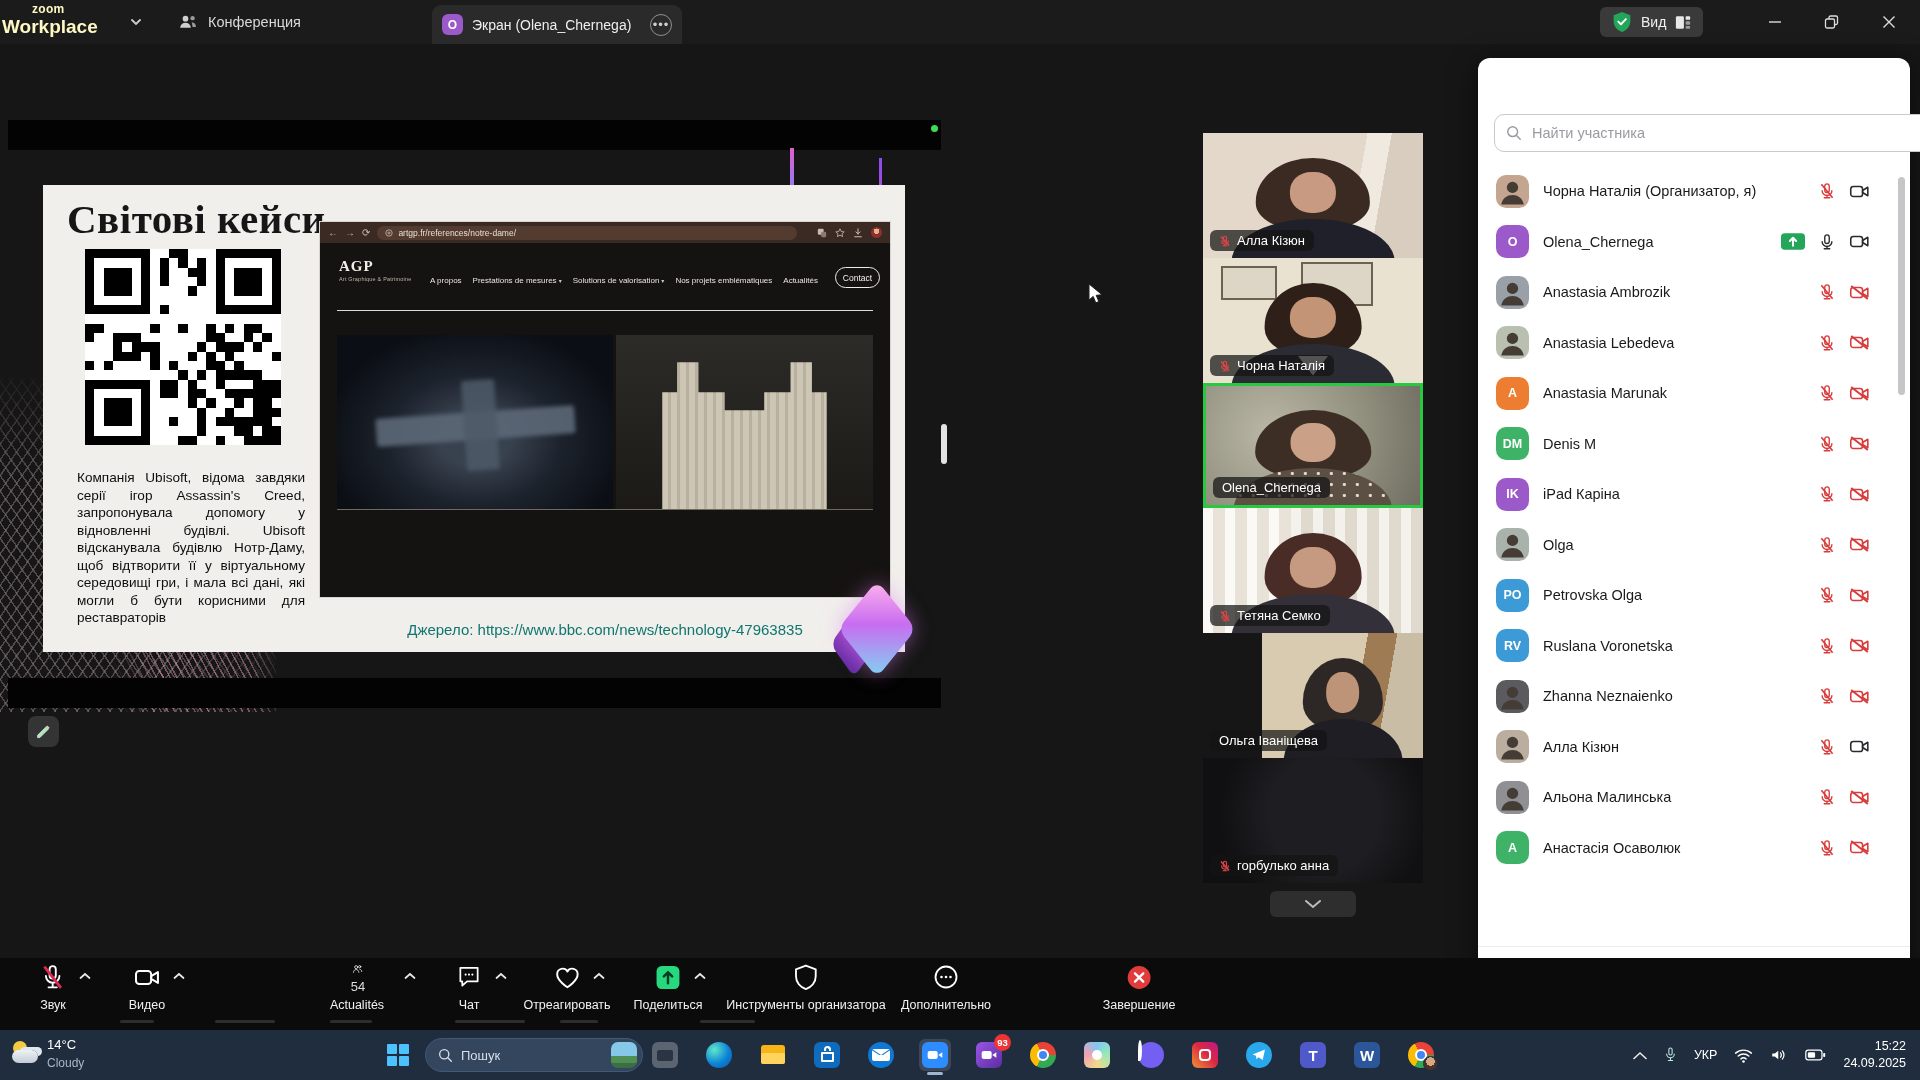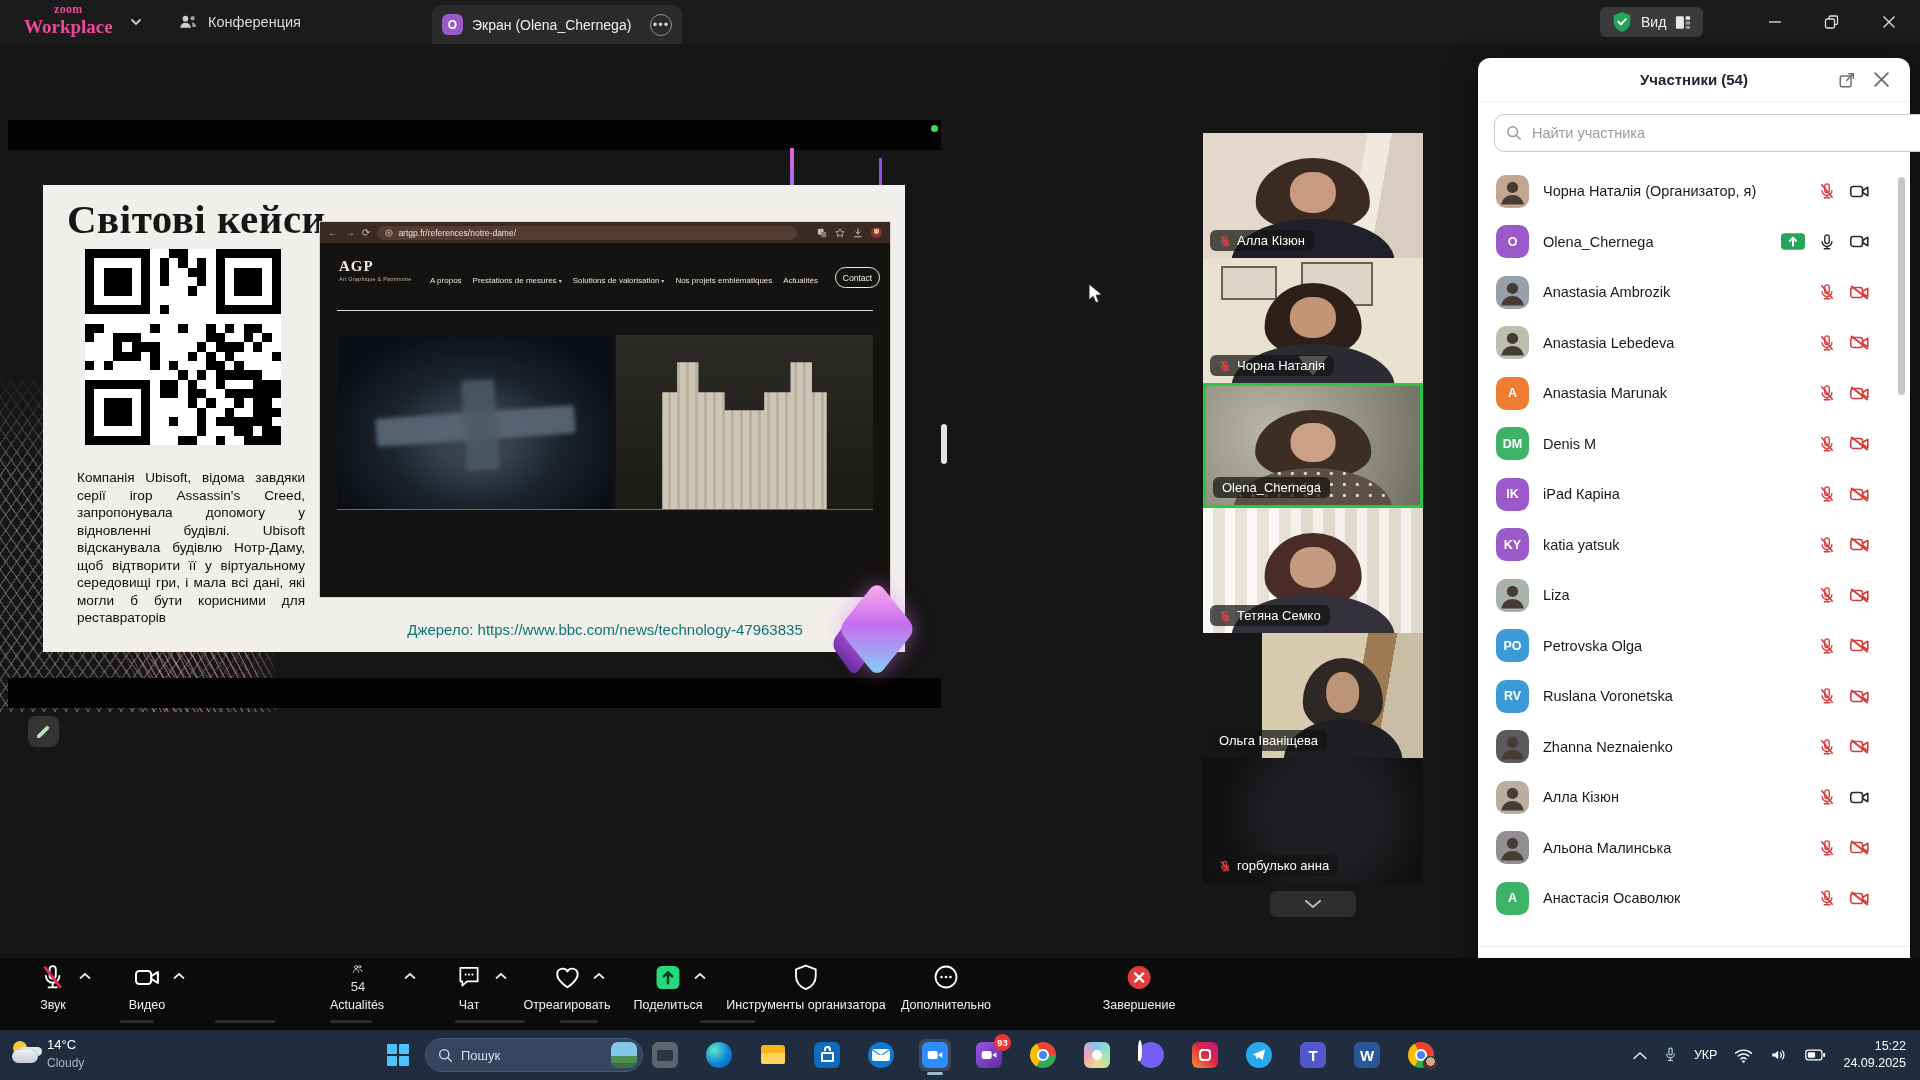--- a/index.html
+++ b/index.html
@@ -1,21 +1,21 @@
 <!DOCTYPE html>
 <html><head>
 <meta charset="utf-8">
 <style>
   html,body{margin:0;padding:0;background:#000;}
   *{box-sizing:border-box;}
   .stage{position:relative;width:1920px;height:1080px;overflow:hidden;
          font-family:"Liberation Sans",sans-serif;background:#161616;}
   
   .titlebar{position:absolute;left:0;top:0;width:1920px;height:44px;background:#1b1b1b;}
-  .brand{position:absolute;left:24px;top:3px;color:#ec4899;line-height:1;font-family:Liberation Serif, serif;}
+  .brand{position:absolute;left:2px;top:3px;color:#fef9c3;line-height:1;}
   .brand .bt{display:block;font-size:12px;font-weight:700;margin-left:30px;letter-spacing:.3px;}
   .brand .bb{display:block;font-size:19px;font-weight:700;margin-top:2px;}
   .tb-chev{position:absolute;left:128px;top:15px;width:16px;height:14px;}
   .tab-home{position:absolute;left:178px;top:0;height:44px;display:flex;align-items:center;gap:10px;color:#d9d9d9;font-size:14.5px;}
   .tab-screen{position:absolute;left:432px;top:5px;width:250px;height:39px;background:#2a2a2a;
       border-radius:9px 9px 0 0;display:flex;align-items:center;padding:0 10px;gap:9px;color:#eee;font-size:14px;}
   .tab-o{width:21px;height:21px;border-radius:6px;background:#9b59c9;color:#fff;font-size:12px;font-weight:700;
       display:flex;align-items:center;justify-content:center;}
   .tab-more{margin-left:auto;width:22px;height:22px;border:1.5px solid #8f8f8f;border-radius:50%;
       color:#cfcfcf;display:flex;align-items:center;justify-content:center;font-size:13px;letter-spacing:1px;line-height:0;}
@@ -521,34 +521,20 @@
       </svg>
   </div>
 
   <div class="cursor">
     <svg width="17" height="22" viewBox="0 0 17 22">
         <path d="M1 1l0 16 4.2-3.6 2.6 6.4 3-1.3-2.6-6.2 5.8-.6z" fill="#fff" stroke="#222" stroke-width="1"></path>
       </svg>
   </div>
 
   <div class="panel">
-    <div class="p-head">
-      <span class="p-title">Участники (54)</span>
-      <span class="p-head-ic" style="right:54px">
-        <svg width="18" height="18" viewBox="0 0 20 20">
-            <rect x="2.5" y="5.5" width="12" height="12" rx="2" fill="none" stroke="#6b6b72" stroke-width="1.6"></rect>
-            <path d="M12 3h5v5M17 3l-7.5 7.5" fill="none" stroke="#6b6b72" stroke-width="1.6" stroke-linecap="round"></path>
-          </svg>
-      </span>
-      <span class="p-head-ic" style="right:20px">
-        <svg width="17" height="17" viewBox="0 0 16 16">
-            <path d="M2 2l12 12M14 2L2 14" stroke="#6b6b72" stroke-width="1.7" stroke-linecap="round"></path>
-          </svg>
-      </span>
-    </div>
     <div class="p-search">
       <span>
         <svg width="16" height="16" viewBox="0 0 18 18">
             <circle cx="7.5" cy="7.5" r="5.5" fill="none" stroke="#9a9aa2" stroke-width="1.6"></circle>
             <line x1="11.8" y1="11.8" x2="16" y2="16" stroke="#9a9aa2" stroke-width="1.6" stroke-linecap="round"></line>
           </svg>
       </span>
       <input placeholder="Найти участника" style="">
     </div>
     <div class="p-list" id="pList">
@@ -719,50 +705,27 @@
             <span>
               <svg width="21" height="21" viewBox="0 0 24 24">
                 <rect x="2" y="6.2" width="13.5" height="11.6" rx="3" fill="none" stroke="#d83b3b" stroke-width="1.8" stroke-linecap="round" stroke-linejoin="round"></rect>
                 <path d="M15.5 10.8l6-3.6v9.6l-6-3.6z" fill="none" stroke="#d83b3b" stroke-width="1.8" stroke-linecap="round" stroke-linejoin="round"></path>
                 <line x1="2.5" y1="4.5" x2="21.5" y2="19.5" stroke="#d83b3b" stroke-width="2.2"></line>
               </svg>
             </span>
           </span>
         </div>
         <div class="p-row">
-          <div class="p-av" style="background: rgb(155, 89, 201);">
-            <span>KY</span>
-          </div>
-          <span class="p-name">katia yatsuk</span>
-          <span class="p-status">
-            <span>
-              <svg width="18" height="18" viewBox="0 0 24 24">
-                <rect x="9" y="2.5" width="6" height="11.5" rx="3" fill="none" stroke="#d83b3b" stroke-width="1.8" stroke-linecap="round" stroke-linejoin="round"></rect>
-                <path d="M5.5 11.5a6.5 6.5 0 0 0 13 0" fill="none" stroke="#d83b3b" stroke-width="1.8" stroke-linecap="round" stroke-linejoin="round"></path>
-                <path d="M12 18v3M8.3 21h7.4" fill="none" stroke="#d83b3b" stroke-width="1.8" stroke-linecap="round" stroke-linejoin="round"></path>
-                <line x1="4.5" y1="3" x2="19.5" y2="21" stroke="#d83b3b" stroke-width="2.2"></line>
-              </svg>
-            </span>
-            <span>
-              <svg width="21" height="21" viewBox="0 0 24 24">
-                <rect x="2" y="6.2" width="13.5" height="11.6" rx="3" fill="none" stroke="#d83b3b" stroke-width="1.8" stroke-linecap="round" stroke-linejoin="round"></rect>
-                <path d="M15.5 10.8l6-3.6v9.6l-6-3.6z" fill="none" stroke="#d83b3b" stroke-width="1.8" stroke-linecap="round" stroke-linejoin="round"></path>
-                <line x1="2.5" y1="4.5" x2="21.5" y2="19.5" stroke="#d83b3b" stroke-width="2.2"></line>
-              </svg>
-            </span>
-          </span>
-        </div>
-        <div class="p-row">
           <div class="p-av" style="background: rgb(170, 179, 171);">
             <svg width="33" height="33" viewBox="0 0 24 24">
               <circle cx="12" cy="9" r="4.1" fill="#453c36"></circle>
               <path d="M3.8 21.5c.8-4.6 4.1-7 8.2-7s7.4 2.4 8.2 7z" fill="#453c36"></path>
             </svg>
           </div>
-          <span class="p-name">Liza</span>
+          <span class="p-name">Olga</span>
           <span class="p-status">
             <span>
               <svg width="18" height="18" viewBox="0 0 24 24">
                 <rect x="9" y="2.5" width="6" height="11.5" rx="3" fill="none" stroke="#d83b3b" stroke-width="1.8" stroke-linecap="round" stroke-linejoin="round"></rect>
                 <path d="M5.5 11.5a6.5 6.5 0 0 0 13 0" fill="none" stroke="#d83b3b" stroke-width="1.8" stroke-linecap="round" stroke-linejoin="round"></path>
                 <path d="M12 18v3M8.3 21h7.4" fill="none" stroke="#d83b3b" stroke-width="1.8" stroke-linecap="round" stroke-linejoin="round"></path>
                 <line x1="4.5" y1="3" x2="19.5" y2="21" stroke="#d83b3b" stroke-width="2.2"></line>
               </svg>
             </span>
             <span>

